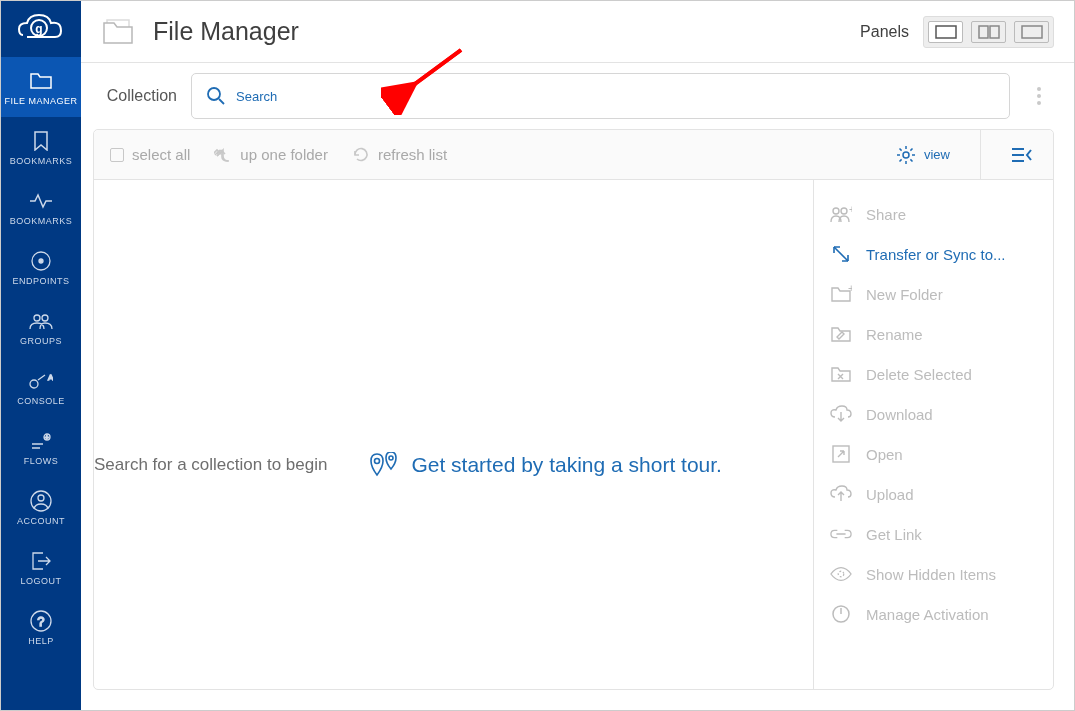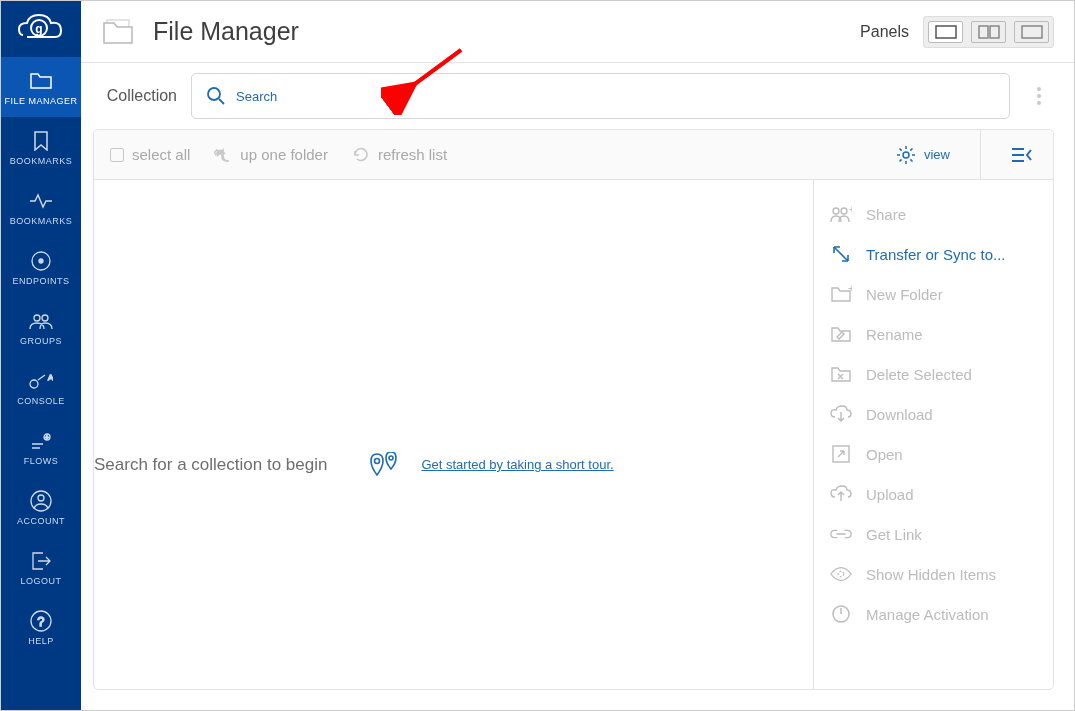--- a/index.html
+++ b/index.html
@@ -51,21 +51,21 @@
   .content-wrap{margin:6px 20px 20px 12px;border:1px solid var(--panel-border);border-radius:5px;flex:1;display:flex;flex-direction:column;min-height:0;}
   .toolbar{height:50px;border-bottom:1px solid var(--panel-border);display:flex;align-items:center;padding:0 16px;gap:24px;color:var(--text-light);font-size:15px;background:#fafafa;border-radius:5px 5px 0 0;}
   .tb-item{display:flex;align-items:center;gap:8px;cursor:pointer;}
   .tb-right{margin-left:auto;display:flex;align-items:center;gap:30px;}
   .tb-right .view-btn{display:flex;align-items:center;gap:8px;color:var(--accent);cursor:pointer;font-size:13px;}
   .tb-right .divider{width:1px;height:50px;background:var(--panel-border);}
   .tb-right .collapse-btn{color:var(--accent);cursor:pointer;padding-right:4px;}
   .body-row{flex:1;display:flex;min-height:0;}
   .file-pane{flex:1;display:flex;flex-direction:row;align-items:center;padding-top:60px;color:#6e6e6e;gap:40px;}
   .file-pane .msg{font-size:17px;}
-  .tour-link{display:flex;align-items:center;gap:20px;color:var(--accent);font-size:13px;cursor:pointer;text-decoration:underline;}
+  .tour-link{display:flex;align-items:center;gap:10px;color:var(--accent);font-size:21px;cursor:pointer;}
   .actions-pane{width:240px;border-left:1px solid var(--panel-border);padding:14px 0;}
   .action-item{height:40px;display:flex;align-items:center;gap:14px;padding:0 16px;color:var(--disabled);font-size:15px;cursor:pointer;}
   .action-item .aicon{width:22px;display:flex;justify-content:center;color:var(--disabled);}
   .action-item.enabled{color:var(--accent);}
   .action-item.enabled .aicon{color:var(--accent);}
   .cb{width:14px;height:14px;border:1.5px solid #c8c8c8;border-radius:2px;}
   svg{display:block;}
 </style>
 </head>
 <body>

